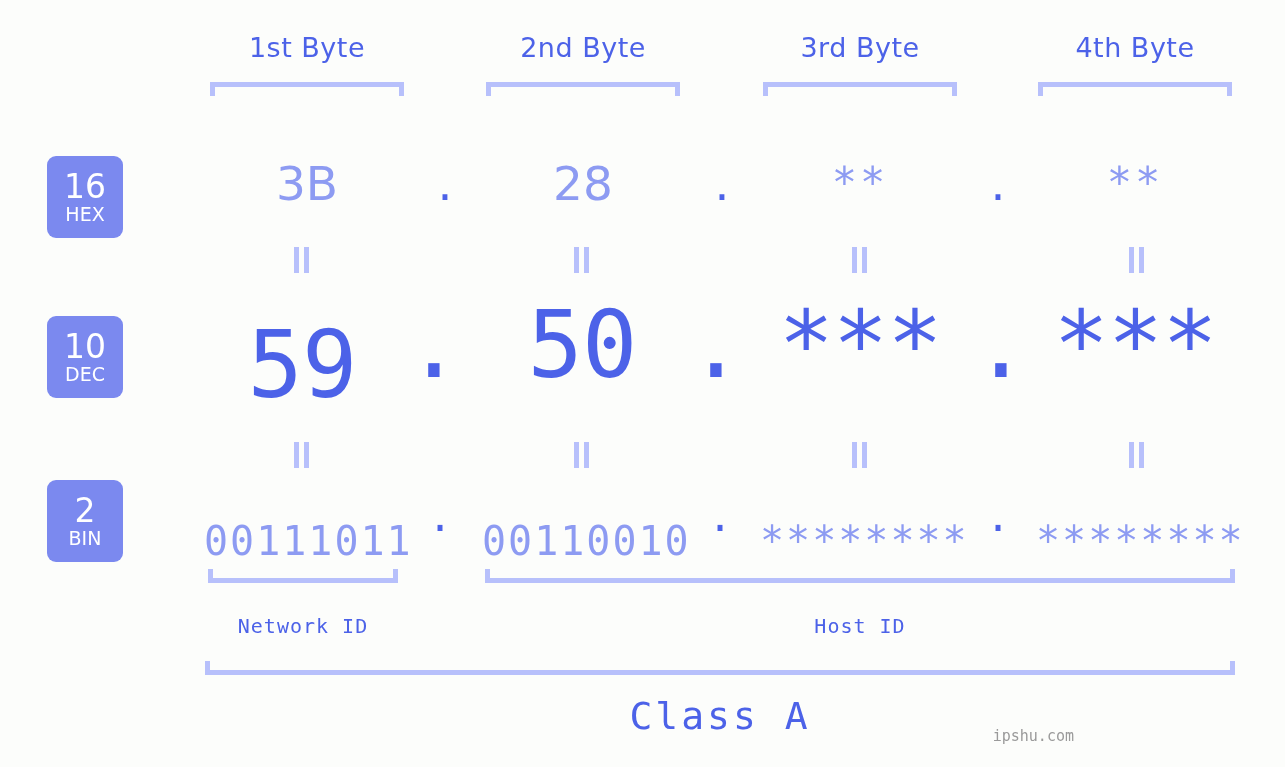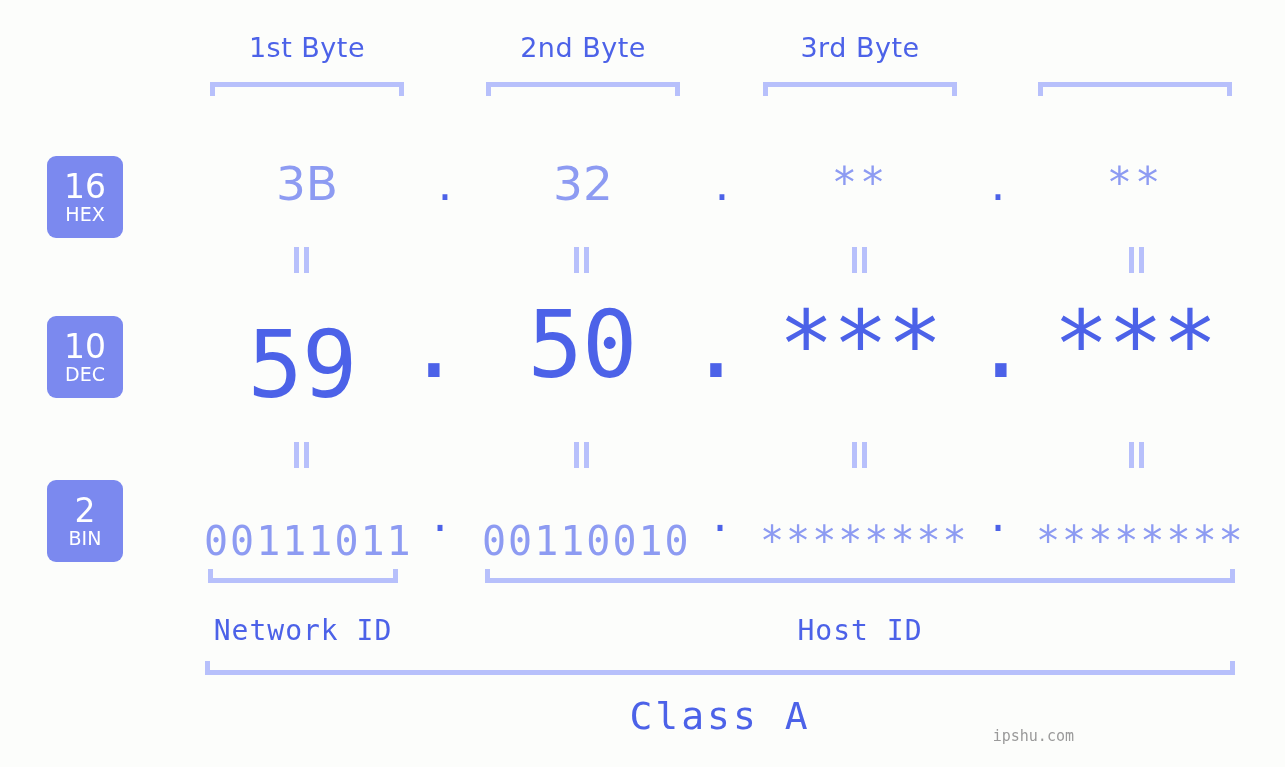--- a/index.html
+++ b/index.html
@@ -149,21 +149,21 @@
     display: block;
   }
   .eq i:first-child { left: 1px; }
   .eq i:last-child  { left: 11px; }
 
   
   .id-label {
     position: absolute;
     text-align: center;
     font-family: "DejaVu Sans Mono", monospace;
-    font-size: 28px;
+    font-size: 20px;
     color: #4c62e8;
     white-space: nowrap;
     letter-spacing: 1px;
   }
 
   .class-label {
     position: absolute;
     text-align: center;
     font-family: "DejaVu Sans Mono", monospace;
     font-size: 38px;
@@ -183,20 +183,21 @@
   }
 </style>
 </head>
 <body>
 
 <div class="stage">
 
   <div class="byte-header" style="left:210px; width:194px;">1st Byte</div>
   <div class="byte-header" style="left:486px; width:194px;">2nd Byte</div>
   <div class="byte-header" style="left:763px; width:194px;">3rd Byte</div>
+  <div class="byte-header" style="left:1038px; width:194px;">4th Byte</div>
 
   <div class="bracket down" style="left:210px; top:82px; width:194px;"></div>
   <div class="bracket down" style="left:486px; top:82px; width:194px;"></div>
   <div class="bracket down" style="left:763px; top:82px; width:194px;"></div>
   <div class="bracket down" style="left:1038px; top:82px; width:194px;"></div>
 
   <div class="badge" style="top:156px;">
     <span class="num">16</span>
     <span class="nm">HEX</span>
   </div>
@@ -204,21 +205,21 @@
     <span class="num">10</span>
     <span class="nm">DEC</span>
   </div>
   <div class="badge" style="top:480px;">
     <span class="num">2</span>
     <span class="nm">BIN</span>
   </div>
 
   <div class="cell hex-val" style="left:210px; width:194px;">3B</div>
   <div class="cell hex-dot" style="left:410px; width:70px;">.</div>
-  <div class="cell hex-val" style="left:486px; width:194px;">32</div>
+  <div class="cell hex-val" style="left:486px; width:194px;">28</div>
   <div class="cell hex-dot" style="left:687px; width:70px;">.</div>
   <div class="cell hex-star" style="left:763px; width:194px;">**</div>
   <div class="cell hex-dot" style="left:963px; width:70px;">.</div>
   <div class="cell hex-star" style="left:1038px; width:194px;">**</div>
 
   <div class="eq" style="left:293px; top:247px;">
       <i></i>
       <i></i>
     </div>
   <div class="eq" style="left:573px; top:247px;">

